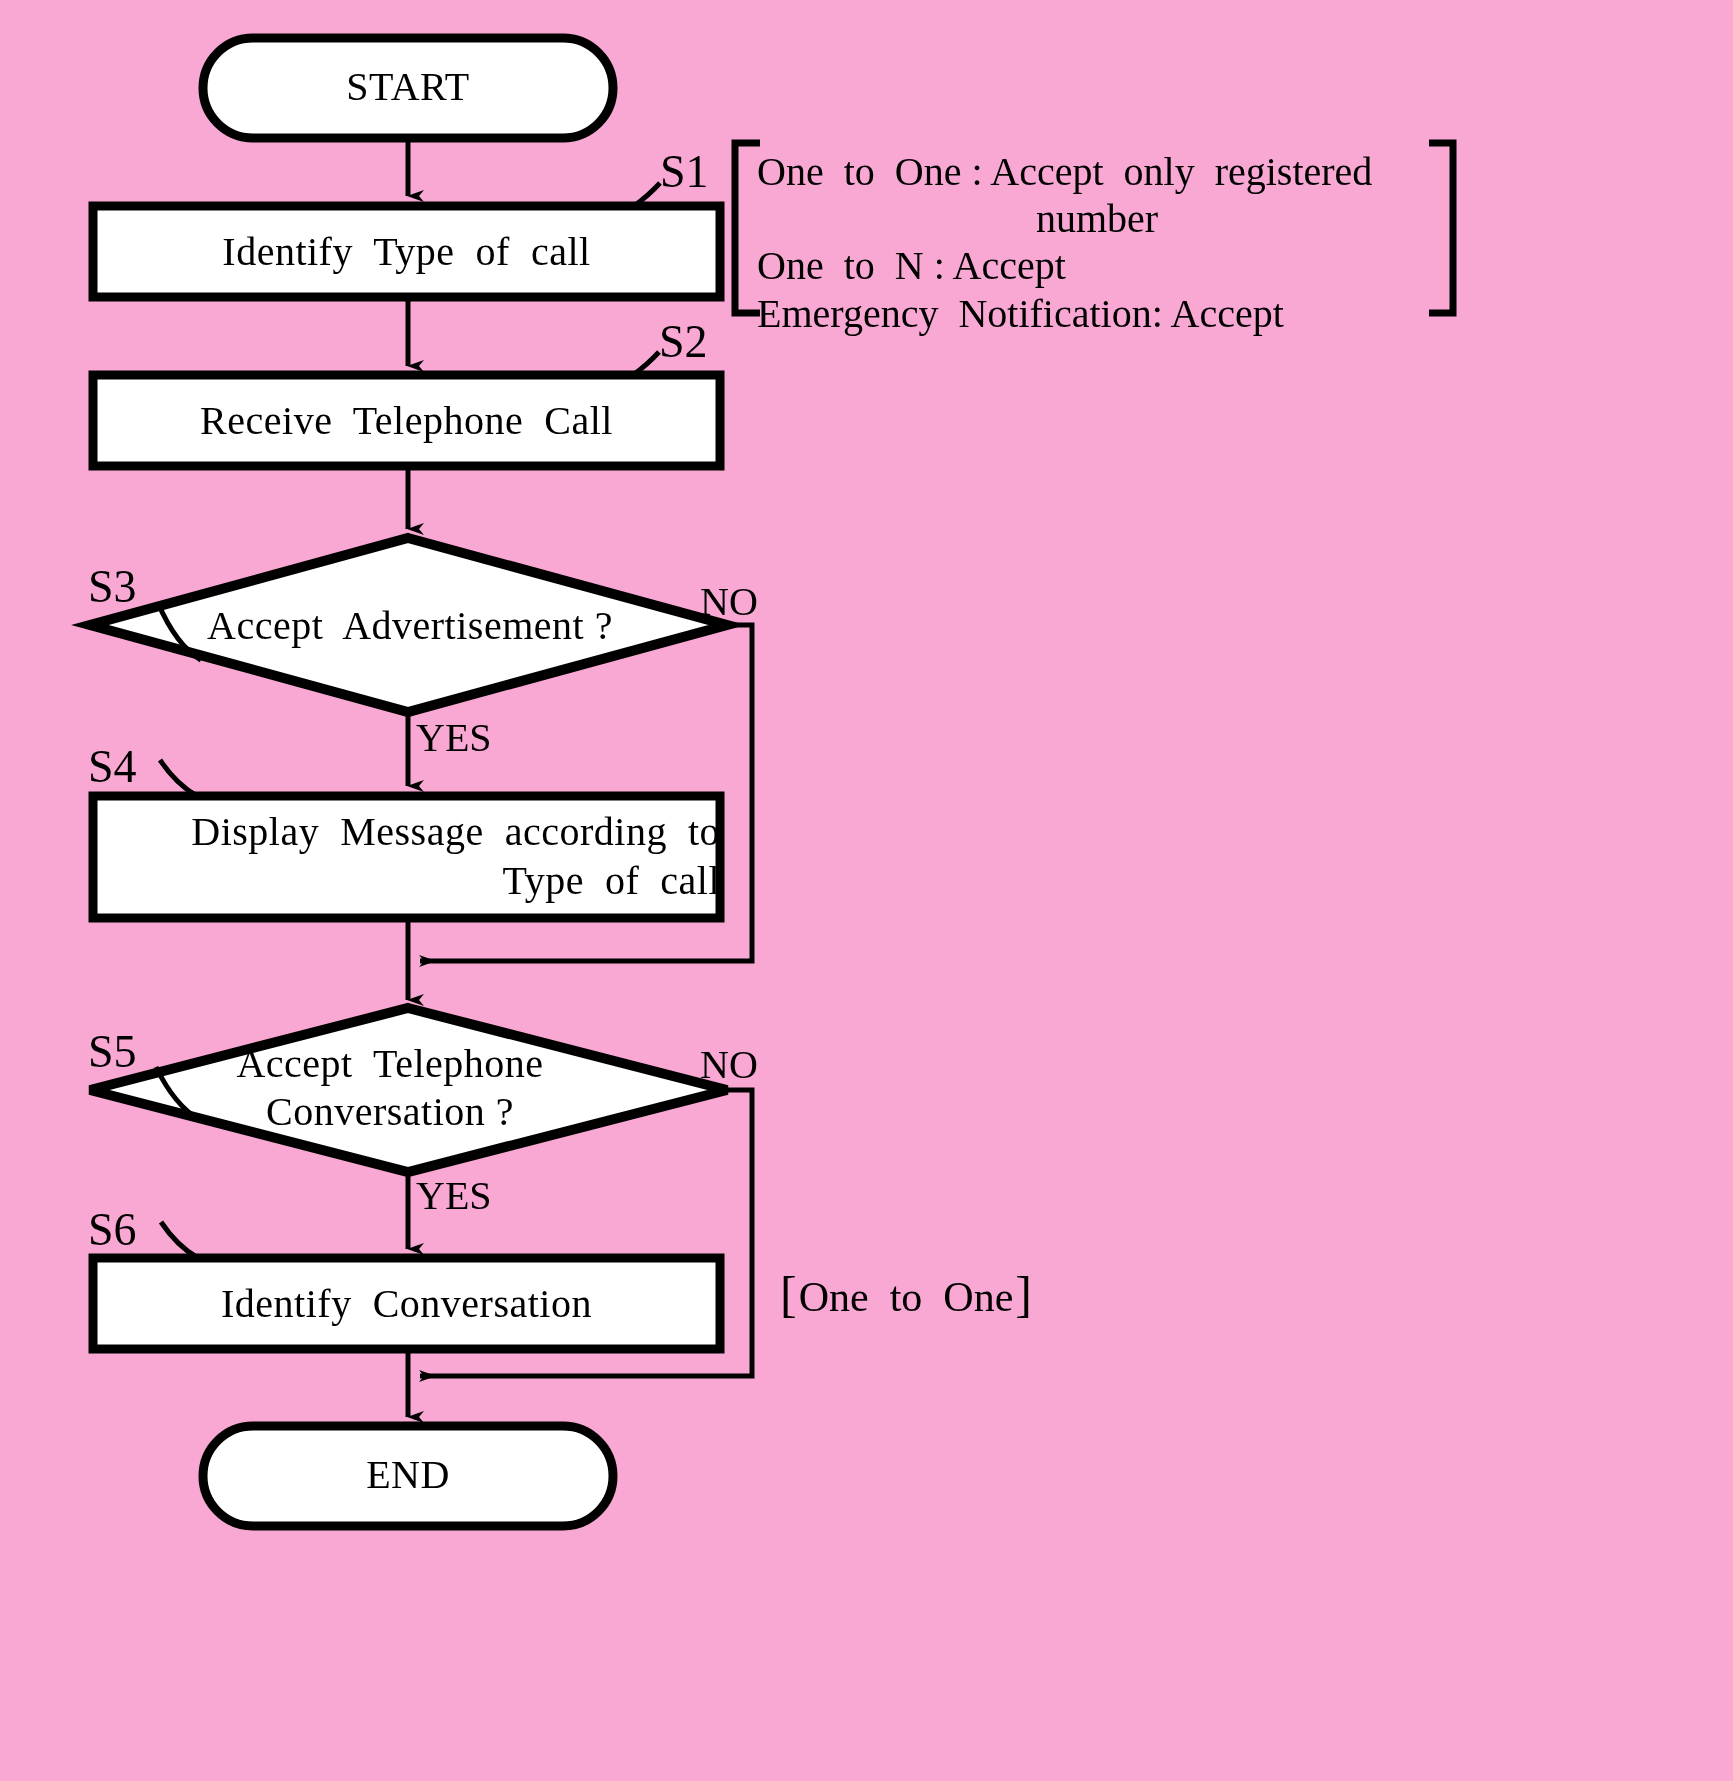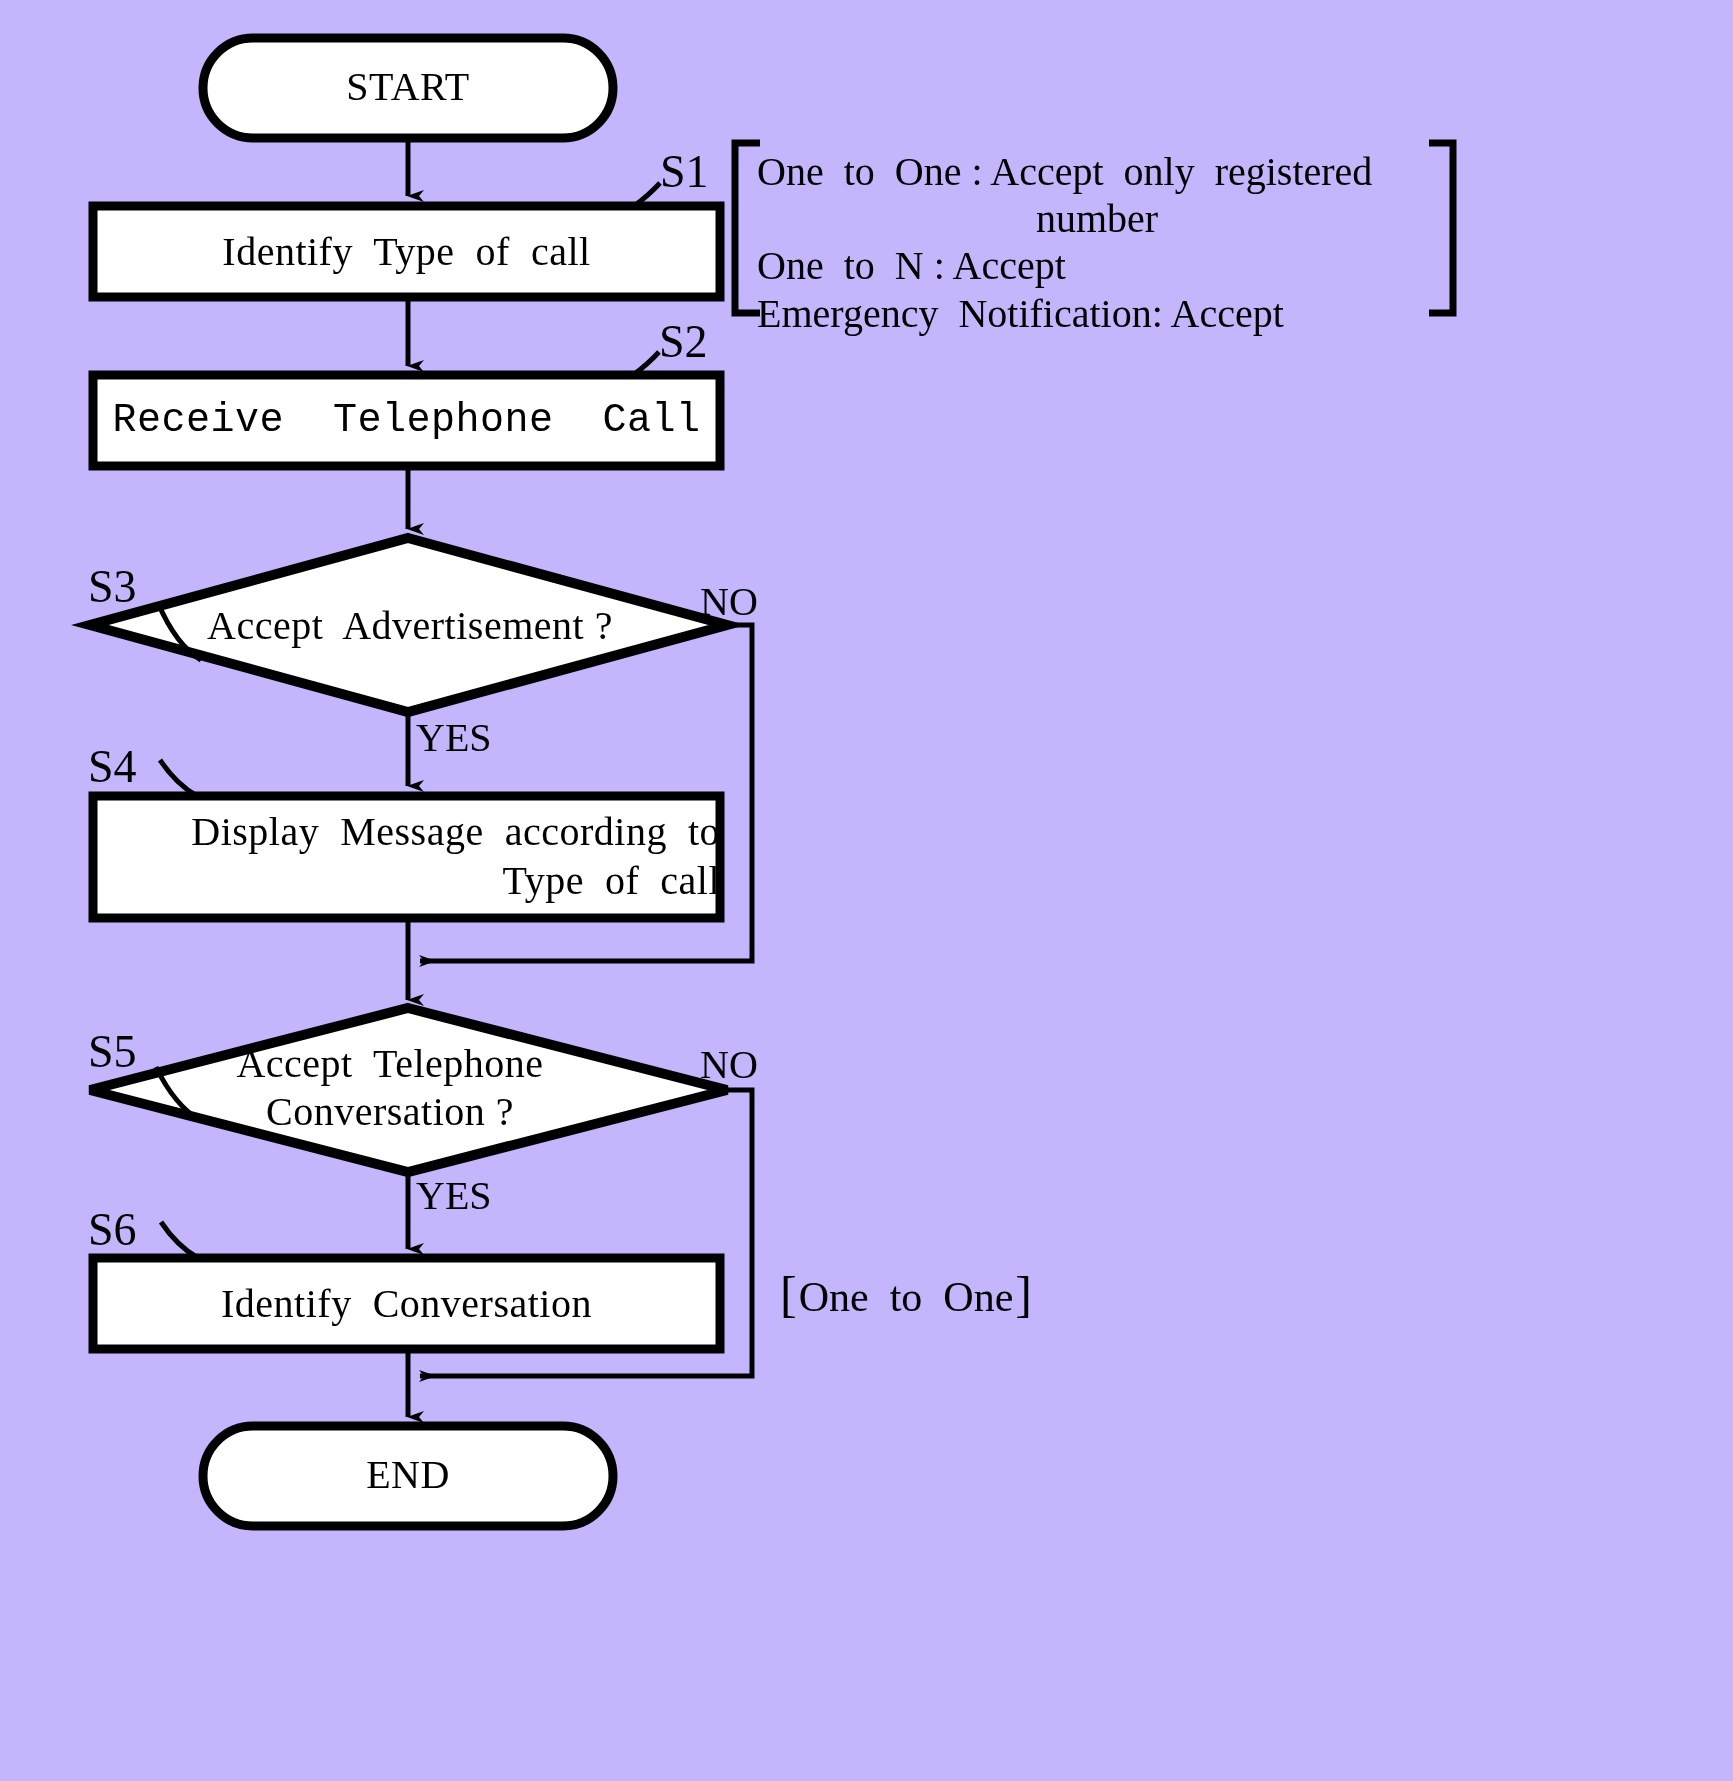--- a/index.html
+++ b/index.html
@@ -4,21 +4,21 @@
 <style>
   html, body {
     margin: 0;
     padding: 0;
     background: #ffffff;
   }
   #page {
     position: relative;
     width: 1733px;
     height: 1781px;
-    background: #c4b5fd;
+    background: #f9a8d4;
     font-family: "Liberation Serif", "DejaVu Serif", serif;
     color: #000000;
     overflow: hidden;
   }
   .svg-layer {
     position: absolute;
     left: 0;
     top: 0;
     width: 1733px;
     height: 1781px;
@@ -137,21 +137,21 @@
 
     <polyline points="1429,143 1453,143 1453,313 1429,313" fill="none" stroke="#000" stroke-width="7"></polyline>
   </svg>
 
   <div class="lbl node-text" style="left:203px; top:63px; width:410px;">START</div>
 
   <div class="lbl step-id" style="left:660px; top:145px;">S1</div>
   <div class="lbl node-text" style="left:93px; top:228px; width:627px;">Identify  Type  of  call</div>
 
   <div class="lbl step-id" style="left:659px; top:315px;">S2</div>
-  <div class="lbl node-text" style="left:93px; top:397px; width:627px;font-family:Liberation Mono, monospace;">Receive  Telephone  Call</div>
+  <div class="lbl node-text" style="left:93px; top:397px; width:627px;">Receive  Telephone  Call</div>
 
   <div class="lbl step-id" style="left:88px; top:560px;">S3</div>
   <div class="lbl node-text" style="left:150px; top:602px; width:520px;">Accept  Advertisement ?</div>
   <div class="lbl branch-lbl" style="left:700px; top:578px;">NO</div>
   <div class="lbl branch-lbl" style="left:416px; top:714px;">YES</div>
 
   <div class="lbl step-id" style="left:88px; top:740px;">S4</div>
   <div class="lbl node-text left" style="left:120px; top:808px; width:600px;">Display  Message  according  to</div>
   <div class="lbl node-text left" style="left:120px; top:857px; width:600px;">Type  of  call</div>
 

